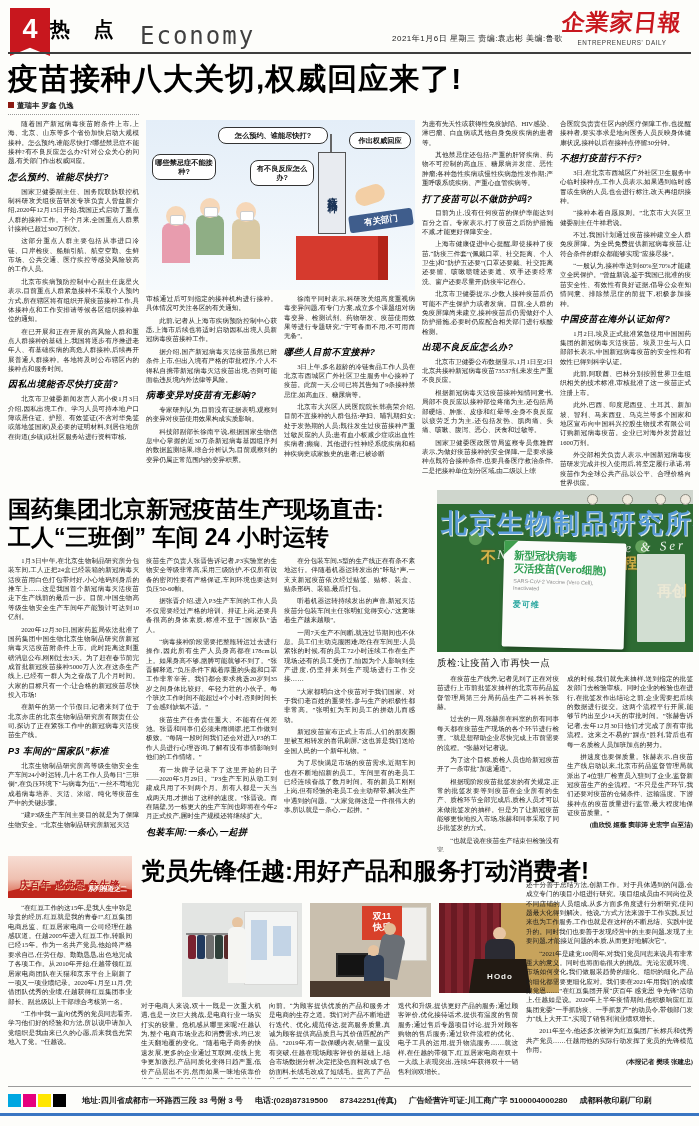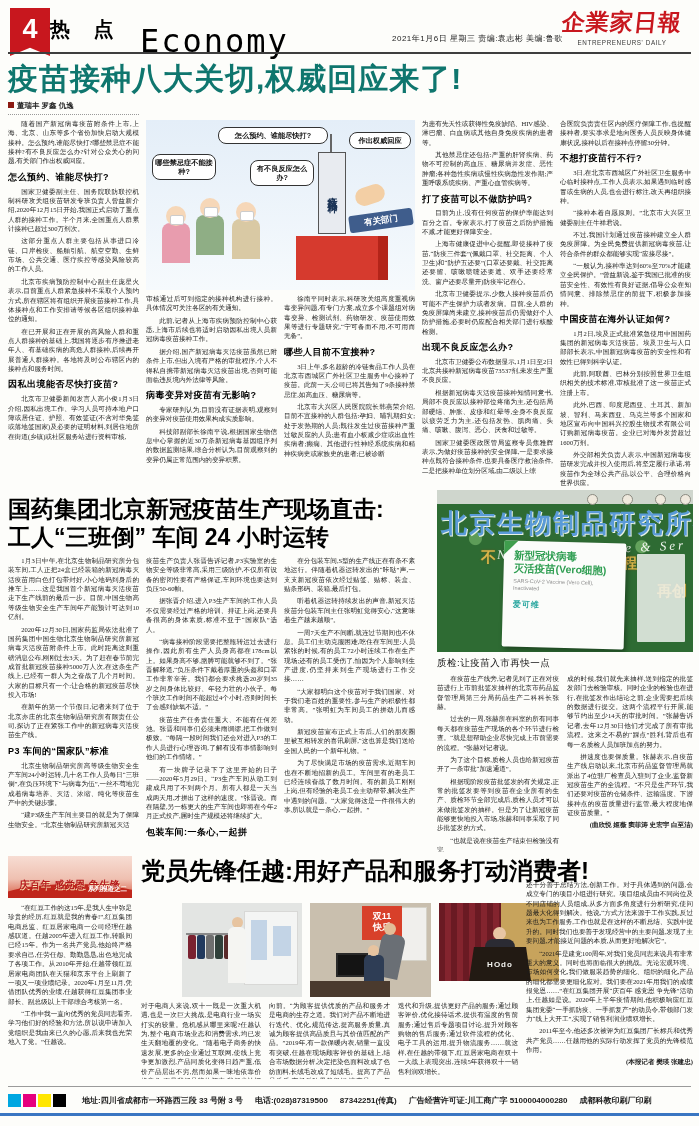--- a/index.html
+++ b/index.html
@@ -5,44 +5,44 @@
   html,body{margin:0;padding:0;background:#ffffff;}
   #page{position:relative;width:699px;height:1126px;background:#fdfdfa;overflow:hidden;
         font-family:"Liberation Sans","DejaVu Sans",sans-serif;color:#111;}
   .abs{position:absolute;}
 
   
   .page-badge{left:10px;top:8px;width:40px;height:48px;background:#c8171e;color:#fff;
     font-weight:bold;font-size:27px;text-align:center;line-height:42px;
     clip-path:polygon(0 0,100% 0,100% 100%,50% 83%,0 100%);}
   .section-cn{left:50px;top:16px;font-size:20px;font-weight:bold;letter-spacing:9px;color:#000;}
-  .section-en{left:140px;top:22px;font-size:32px;color:#000000;font-family:"DejaVu Sans Mono","Liberation Mono",monospace;letter-spacing:2px;}
+  .section-en{left:140px;top:22px;font-size:24px;color:#404040;font-family:"DejaVu Sans Mono","Liberation Mono",monospace;letter-spacing:2px;}
   .dateline{left:392px;top:33px;font-size:8px;color:#222;letter-spacing:0.5px;}
   .masthead{right:8px;top:7px;width:138px;text-align:center;}
   .masthead-cn{font-size:23px;font-weight:bold;color:#c8171e;font-family:"Liberation Serif","DejaVu Serif",serif;
     letter-spacing:1px;transform:skewX(-6deg);}
   .masthead-en{font-size:6.3px;color:#3a3a3a;letter-spacing:0.6px;margin-top:1px;}
   .header-rule{left:8px;top:52px;width:683px;height:2px;background:#3e3e3e;}
 
   
-  .a1-headline{left:8px;top:59px;width:688px;font-size:30px;font-weight:bold;letter-spacing:1px;color:#0f766e;}
+  .a1-headline{left:8px;top:59px;width:688px;font-size:30px;font-weight:bold;letter-spacing:1px;color:#000000;}
   .a2-headline{left:8px;top:496px;width:424px;font-size:23px;font-weight:bold;line-height:1.2;color:#000;}
   .a3-headline{left:141px;top:855px;width:556px;font-size:24px;font-weight:bold;color:#000;}
 
   .byline{left:8px;top:101px;width:131px;font-size:7.5px;font-weight:bold;color:#222;
     border-bottom:1px dotted #999;padding-bottom:3px;}
   .byline .sq{display:inline-block;width:6px;height:6px;background:#8b1a12;margin-right:3px;}
 
   
   .col{position:absolute;overflow:hidden;text-align:justify;font-size:6.6px;line-height:1.42;
     color:#1c1c1c;font-family:"Liberation Serif","DejaVu Serif",serif;}
   .col p{margin:0 0 3px;text-indent:2em;}
   .col p.b-pc{text-indent:0;}
   .col h3{font-family:"Liberation Sans","DejaVu Sans",sans-serif;font-size:9px;margin:5px 0 3px;
-    letter-spacing:0.5px;color:#000;}
+    letter-spacing:0.5px;color:#000;font-style:italic;}
   .col p.b-sig{text-align:right;font-weight:bold;text-indent:0;}
 
   .a1c1{left:8px;top:119px;width:131px;height:370px;}
   .a1c2{left:146px;top:294px;width:131px;height:196px;}
   .a1c3{left:284px;top:294px;width:131px;height:196px;}
   .a1c4{left:422px;top:119px;width:131px;height:371px;}
   .a1c5{left:560px;top:119px;width:131px;height:371px;}
 
   .a2c1{left:8px;top:556px;width:131px;height:296px;}
   .a2c2{left:146px;top:556px;width:131px;height:296px;}
@@ -124,21 +124,21 @@
   .ac{position:absolute;right:4px;top:4px;width:24px;height:52px;background:#f0efec;border:1px solid #d5d2c8;}
   .poster{position:absolute;left:52px;top:3px;width:40px;height:34px;background:#d8402a;color:#fff;
     text-align:center;font-weight:bold;font-size:9px;line-height:1.2;padding-top:5px;box-sizing:border-box;}
   .desk{position:absolute;left:0;bottom:0;width:80px;height:16px;background:#4a3a2e;}
   .monitor{position:absolute;left:26px;top:50px;width:28px;height:20px;background:#141414;border:2px solid #2a2a2a;}
   .sit-head{position:absolute;left:58px;top:42px;width:11px;height:11px;border-radius:50%;background:#e7c4a0;}
   .sit-body{position:absolute;left:54px;top:52px;width:20px;height:26px;background:#2e3d55;border-radius:5px 5px 0 0;}
   .stand-head{position:absolute;left:74px;top:20px;width:12px;height:12px;border-radius:50%;background:#e2bd98;}
   .stand-body{position:absolute;left:68px;top:31px;width:24px;height:44px;background:#6a6f75;border-radius:7px 7px 0 0;transform:rotate(12deg);}
 
-  .ph3{left:398px;top:903px;width:120px;height:78px;background:linear-gradient(90deg,#76202a 0 52%,#c7a35c 52% 100%);}
+  .ph3{left:398px;top:903px;width:120px;height:90px;background:linear-gradient(90deg,#76202a 0 52%,#c7a35c 52% 100%);}
   .curtain{position:absolute;left:0;top:0;width:52%;height:100%;
     background:repeating-linear-gradient(90deg,#6a1a23 0 6px,#84242e 6px 12px);}
   .podium{position:absolute;left:30px;bottom:0;width:62px;height:34px;background:#221a13;
     clip-path:polygon(8% 0,92% 0,100% 100%,0 100%);display:flex;align-items:center;justify-content:center;}
   .podium-logo{color:#f2f2ee;font-size:8px;letter-spacing:1px;font-weight:bold;}
   .speaker-head{position:absolute;left:54px;top:24px;width:13px;height:13px;border-radius:50%;background:#e8c6a4;}
   .speaker-suit{position:absolute;left:46px;top:36px;width:30px;height:26px;background:#2b2b33;border-radius:8px 8px 0 0;}
 
   
   .footer-rule{left:8px;top:1086px;width:683px;height:1px;background:#9a9a9a;}

